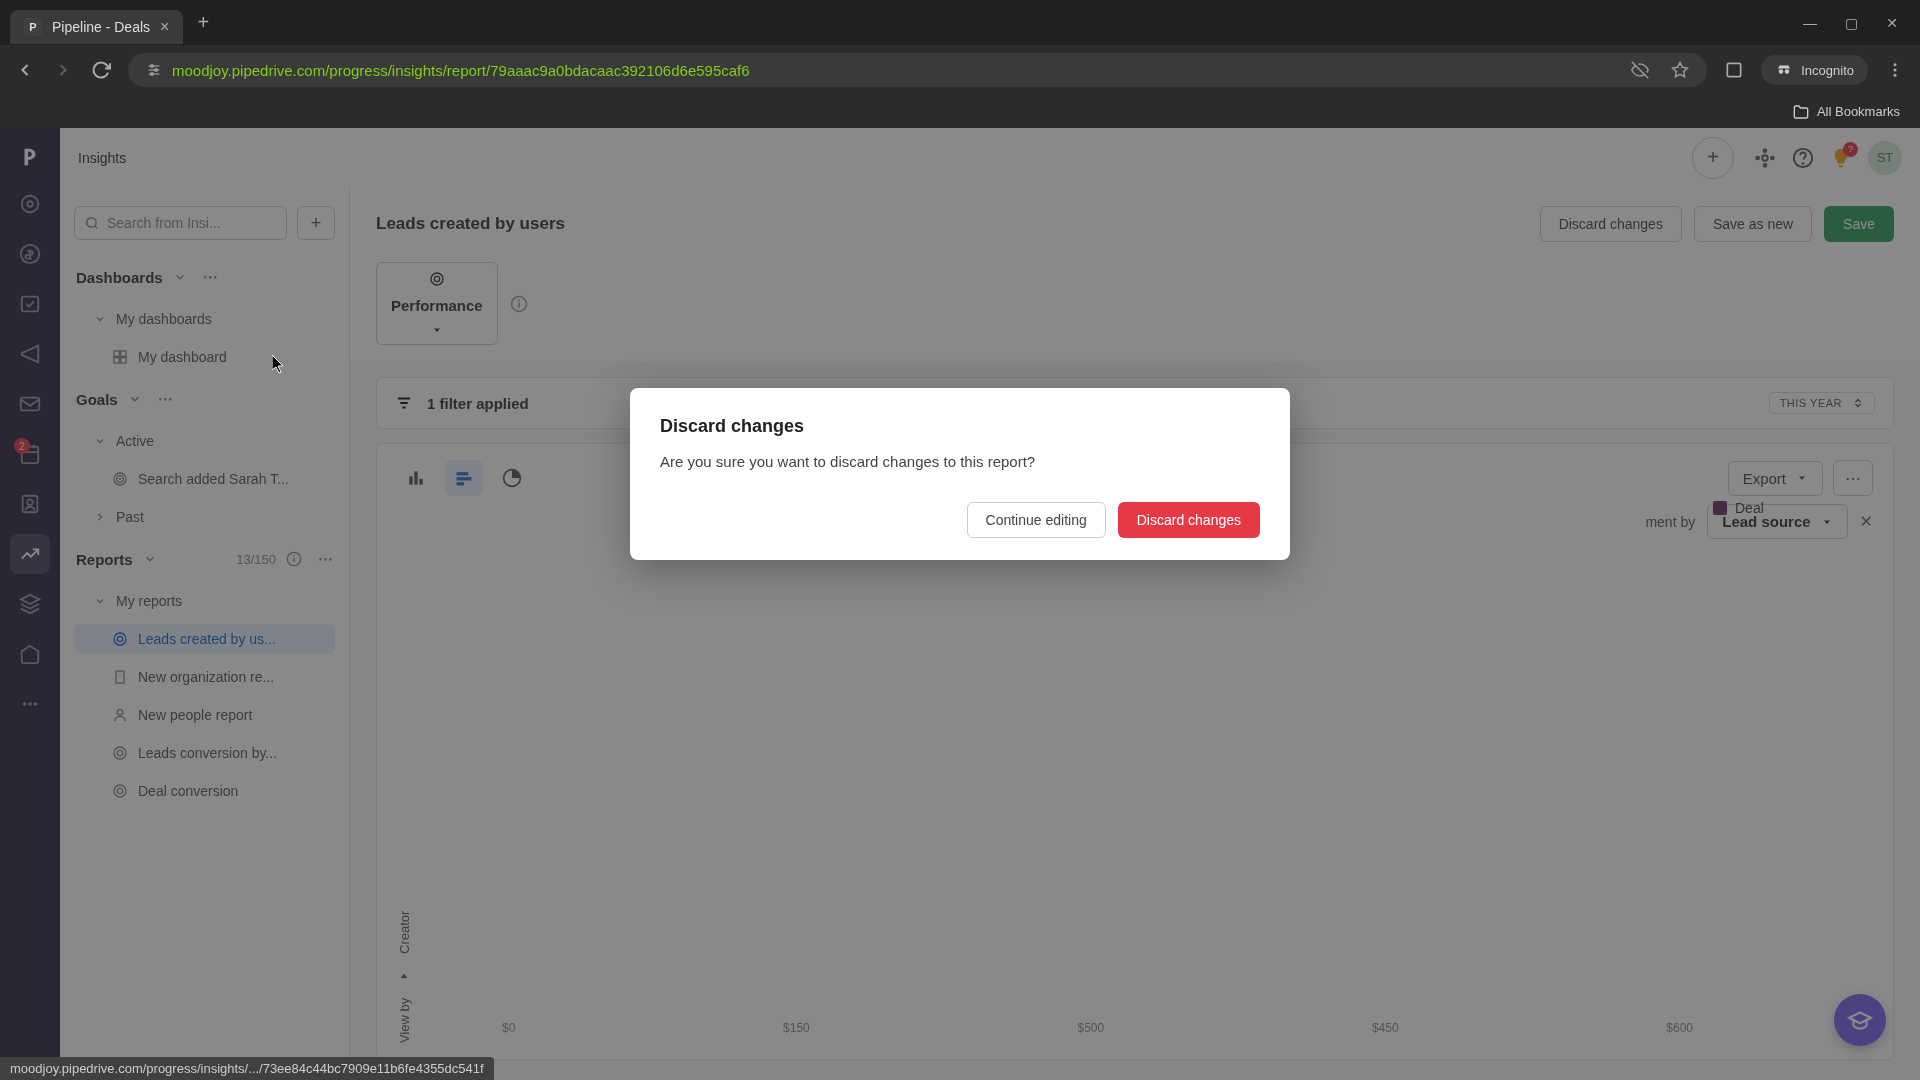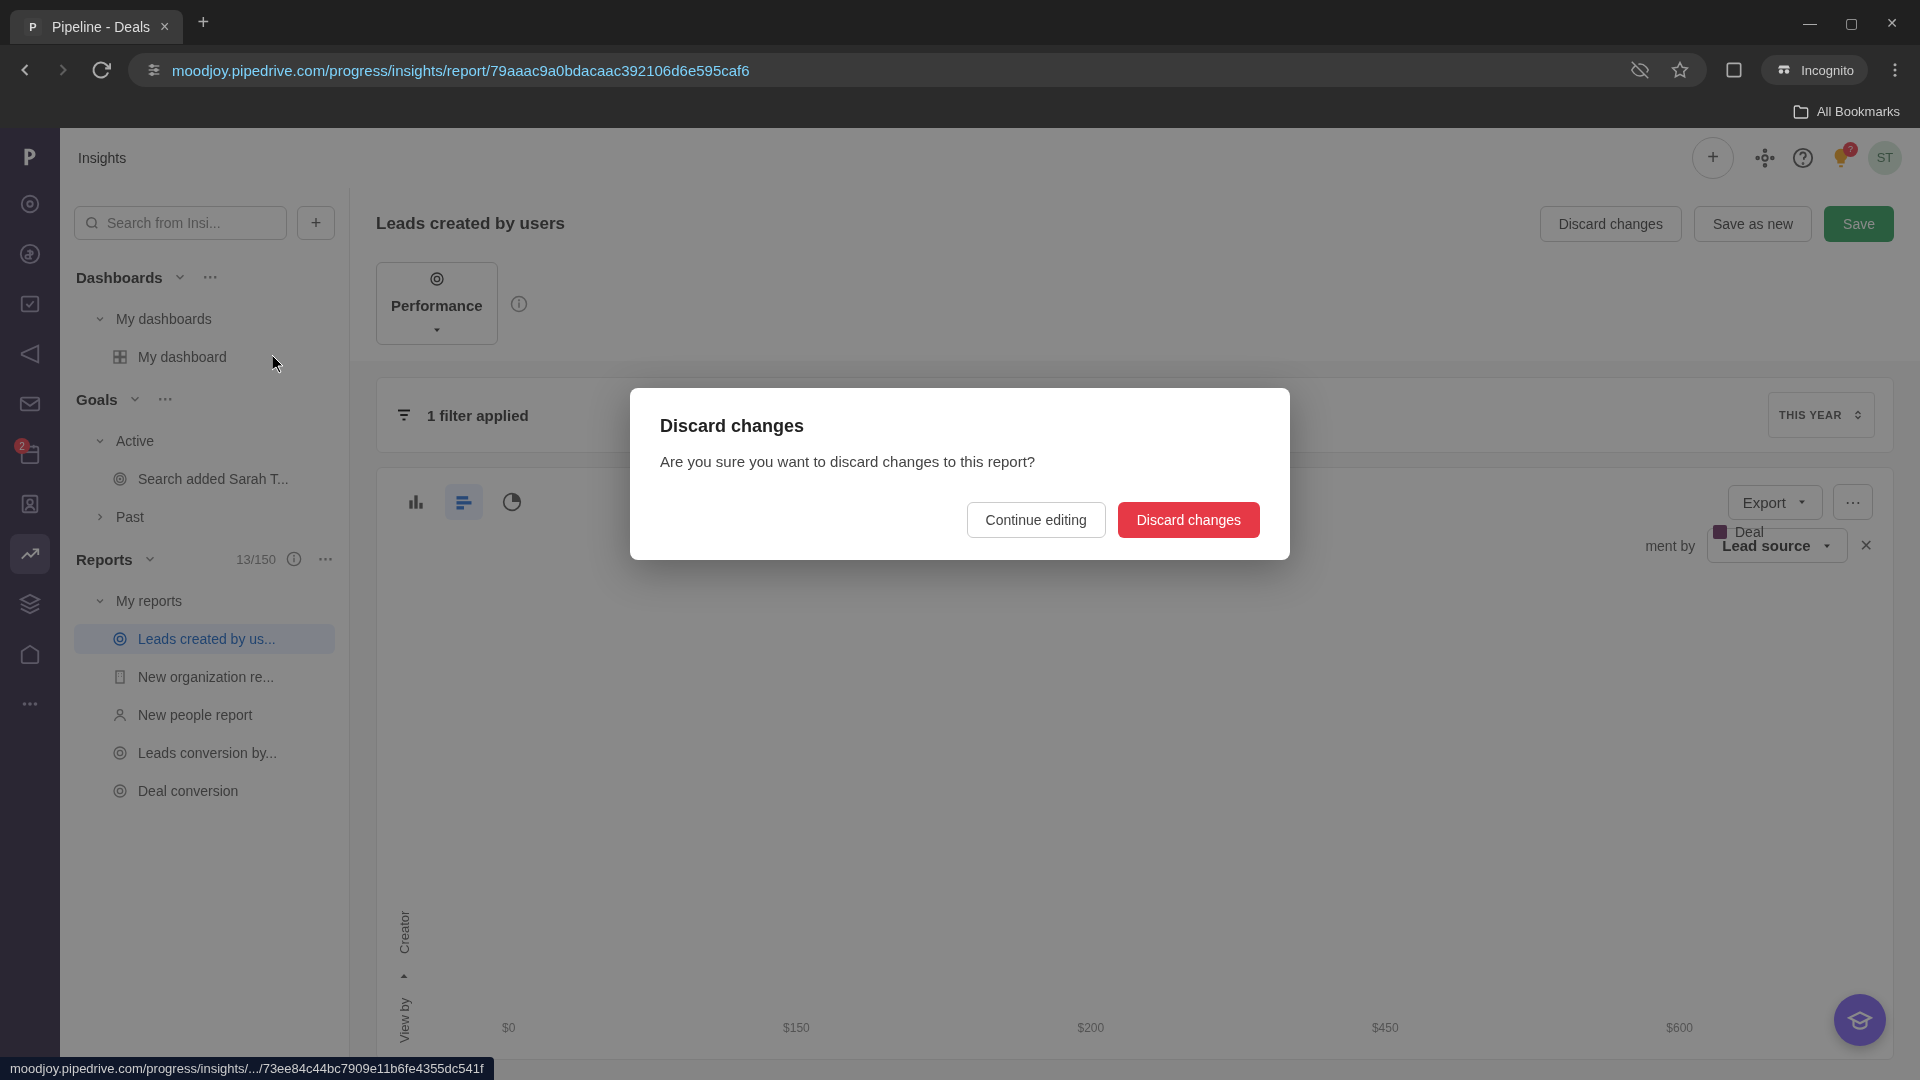--- a/index.html
+++ b/index.html
@@ -9,21 +9,21 @@
 .browser-chrome { background: #2b2b2b; height: 128px; }
 .tab-bar { height: 45px; display: flex; align-items: center; padding: 0 10px; background: #202020; }
 .tab { display: flex; align-items: center; background: #3a3a3a; border-radius: 8px 8px 0 0; padding: 8px 14px; gap: 10px; color: #ddd; font-size: 14px; margin-top: 8px; }
 .tab-favicon { width: 18px; height: 18px; background: #404040; border-radius: 3px; display: flex; align-items: center; justify-content: center; color: #ddd; font-size: 11px; font-weight: 700; }
 .tab-close { color: #aaa; font-size: 16px; cursor: pointer; }
 .tab-new { color: #aaa; font-size: 20px; margin-left: 14px; cursor: pointer; }
 .win-controls { margin-left: auto; display: flex; gap: 28px; color: #aaa; font-size: 14px; padding-right: 12px; }
 .url-bar { height: 50px; display: flex; align-items: center; padding: 0 14px; gap: 16px; background: #2b2b2b; }
 .nav-btn { color: #aaa; width: 22px; height: 22px; display: flex; align-items: center; justify-content: center; }
 .nav-btn.disabled { opacity: 0.4; }
-.url-field { flex: 1; background: #3a3a3a; border-radius: 20px; padding: 8px 18px; color: #7dd3fc; font-size: 15px; display: flex; align-items: center; gap: 10px; }
+.url-field { flex: 1; background: #3a3a3a; border-radius: 20px; padding: 8px 18px; color: #84cc16; font-size: 15px; display: flex; align-items: center; gap: 10px; }
 .url-icon { color: #999; }
 .bookmark-bar { height: 33px; display: flex; align-items: center; justify-content: flex-end; padding: 0 20px; color: #ccc; font-size: 13px; gap: 8px; }
 
 
 .app { position: absolute; top: 128px; left: 0; right: 0; bottom: 0; background: #f7f7f7; display: flex; }
 .brand-rail { width: 60px; background: #2d2440; display: flex; flex-direction: column; align-items: center; padding-top: 12px; gap: 10px; }
 .brand-rail .logo { width: 34px; height: 34px; border-radius: 50%; display: flex; align-items: center; justify-content: center; font-weight: 900; color: #fff; font-size: 18px; }
 .rail-icon { width: 40px; height: 40px; display: flex; align-items: center; justify-content: center; color: #9a93b0; border-radius: 8px; position: relative; }
 .rail-icon.active { background: #4a4160; color: #fff; }
 .rail-badge { position: absolute; top: 4px; left: 4px; background: #e63946; color: #fff; font-size: 10px; width: 16px; height: 16px; border-radius: 50%; display: flex; align-items: center; justify-content: center; }
@@ -64,21 +64,21 @@
 .canvas-header { display: flex; align-items: center; padding: 18px 26px 14px; gap: 12px; background: #fff; }
 .report-title { font-size: 17px; font-weight: 600; color: #333; margin-right: auto; }
 .btn { padding: 9px 18px; border-radius: 6px; font-size: 14px; font-weight: 500; border: 1px solid transparent; }
 .btn-outline { background: #fff; border-color: #ccc; color: #444; }
 .btn-primary { background: #2d9d5b; color: #fff; }
 .row-perf { display: flex; align-items: center; padding: 6px 26px 16px; gap: 12px; background: #fff; }
 .perf-pill { border: 1px solid #ccc; border-radius: 6px; padding: 8px 14px; display: flex; align-items: center; gap: 10px; font-size: 15px; font-weight: 600; color: #333; flex-direction: column; }
 .info-ico { color: #999; }
 .filter-bar { margin: 16px 26px 14px; background: #fff; border: 1px solid #e5e5e5; border-radius: 6px; padding: 14px 18px; display: flex; align-items: center; gap: 14px; }
 .filter-text { font-size: 15px; font-weight: 600; color: #333; }
-.time-pill { margin-left: auto; font-size: 11px; letter-spacing: 0.5px; color: #555; font-weight: 700; border: 1px solid #ddd; border-radius: 4px; padding: 16px 10px; display: flex; align-items: flex-start; gap: 10px; }
+.time-pill { margin-left: auto; font-size: 11px; letter-spacing: 0.5px; color: #555; font-weight: 400; border: 1px solid #ddd; border-radius: 4px; padding: 4px 10px; display: flex; align-items: flex-start; gap: 10px; }
 .chart-card { margin: 0 26px 20px; background: #fff; border: 1px solid #e5e5e5; border-radius: 6px; padding: 16px 20px; flex: 1; display: flex; flex-direction: column; position: relative; overflow: hidden; }
 .chart-toolbar { display: flex; align-items: center; gap: 10px; }
 .viztype { width: 38px; height: 36px; border-radius: 6px; display: flex; align-items: center; justify-content: center; color: #555; }
 .viztype.active { background: #e8f0fe; color: #2970d6; }
 .seg-row { position: absolute; right: 20px; top: 60px; display: flex; align-items: center; gap: 12px; }
 .seg-label { font-size: 14px; color: #555; }
 .seg-pill { border: 1px solid #ccc; border-radius: 6px; padding: 8px 14px; font-size: 15px; font-weight: 600; color: #333; display: flex; align-items: center; gap: 10px; }
 .seg-close { color: #666; font-size: 16px; }
 .legend { position: absolute; right: 20px; top: 56px; width: 160px; display: flex; align-items: center; gap: 8px; font-size: 14px; color: #444; }
 .legend-swatch { width: 14px; height: 14px; background: #6b3263; border-radius: 2px; }
@@ -98,21 +98,21 @@
 
 .overlay { position: absolute; top: 128px; left: 0; right: 0; bottom: 0; background: rgba(40,40,40,0.55); display: flex; align-items: flex-start; justify-content: center; padding-top: 260px; }
 .modal { background: #fff; border-radius: 8px; width: 660px; padding: 28px 30px 22px; box-shadow: 0 10px 40px rgba(0,0,0,0.3); }
 .modal-title { font-size: 18px; font-weight: 600; color: #222; margin-bottom: 16px; }
 .modal-body { font-size: 15px; color: #444; margin-bottom: 32px; }
 .modal-footer { display: flex; justify-content: flex-end; gap: 12px; }
 .btn-danger { background: #e63946; color: #fff; }
 
 .fab { position: absolute; right: 34px; bottom: 34px; width: 52px; height: 52px; border-radius: 50%; background: #7a5ff0; color: #fff; display: flex; align-items: center; justify-content: center; box-shadow: 0 4px 12px rgba(0,0,0,0.25); }
 
-.status-link { position: absolute; bottom: 0; left: 0; background: #0f172a; color: #ccc; font-size: 13px; padding: 4px 10px; border-top-right-radius: 4px; z-index: 999; }
+.status-link { position: absolute; bottom: 0; left: 0; background: #404040; color: #ccc; font-size: 13px; padding: 4px 10px; border-top-right-radius: 4px; z-index: 999; }
 
 .cursor { position: absolute; top: 355px; left: 272px; width: 14px; height: 20px; z-index: 1001; }
 
 svg { display: block; }
 </style>
 </head>
 <body>
 
 <div class="browser-chrome">
   <div class="tab-bar">
@@ -531,21 +531,21 @@
               <span>View by</span>
               <svg width="12" height="12" viewBox="0 0 24 24" fill="currentColor" style="transform:rotate(90deg)">
                   <polygon points="8 5 16 12 8 19"></polygon>
                 </svg>
               <span>Creator</span>
             </div>
             <div class="plot">
               <div class="x-ticks">
                 <span>$0</span>
                 <span>$150</span>
-                <span>$200</span>
+                <span>$500</span>
                 <span>$450</span>
                 <span>$600</span>
               </div>
             </div>
           </div>
         </div>
       </div>
     </div>
   </div>
 

